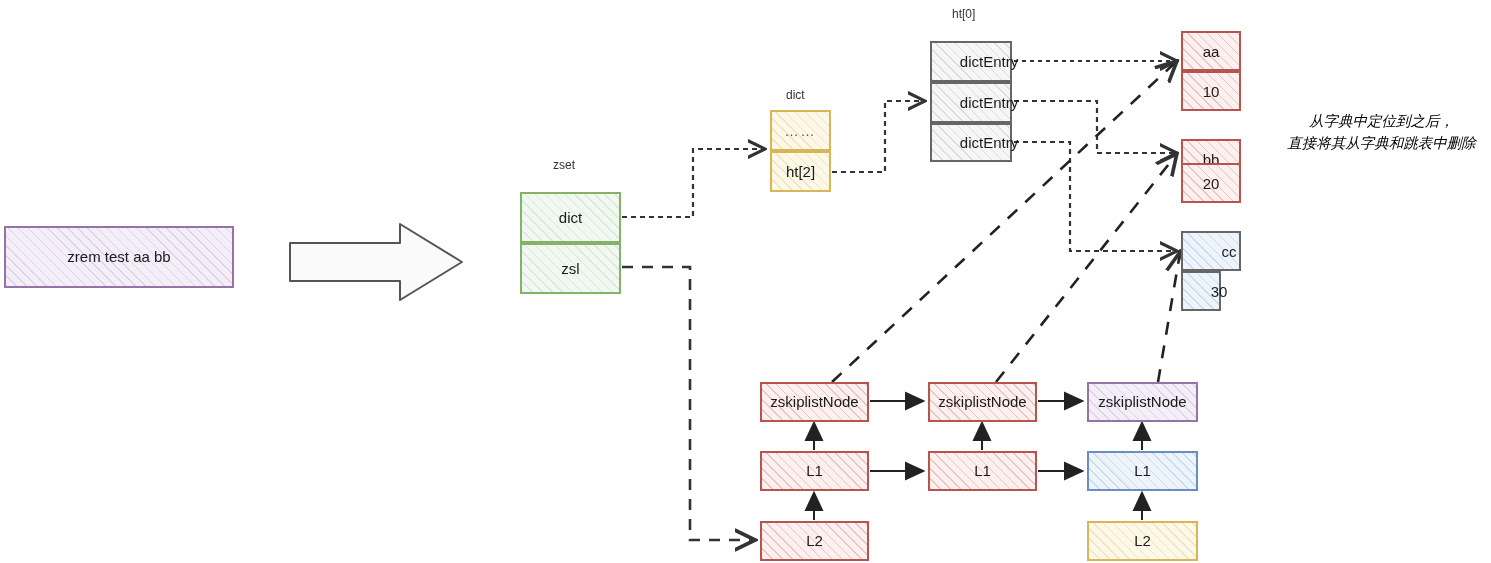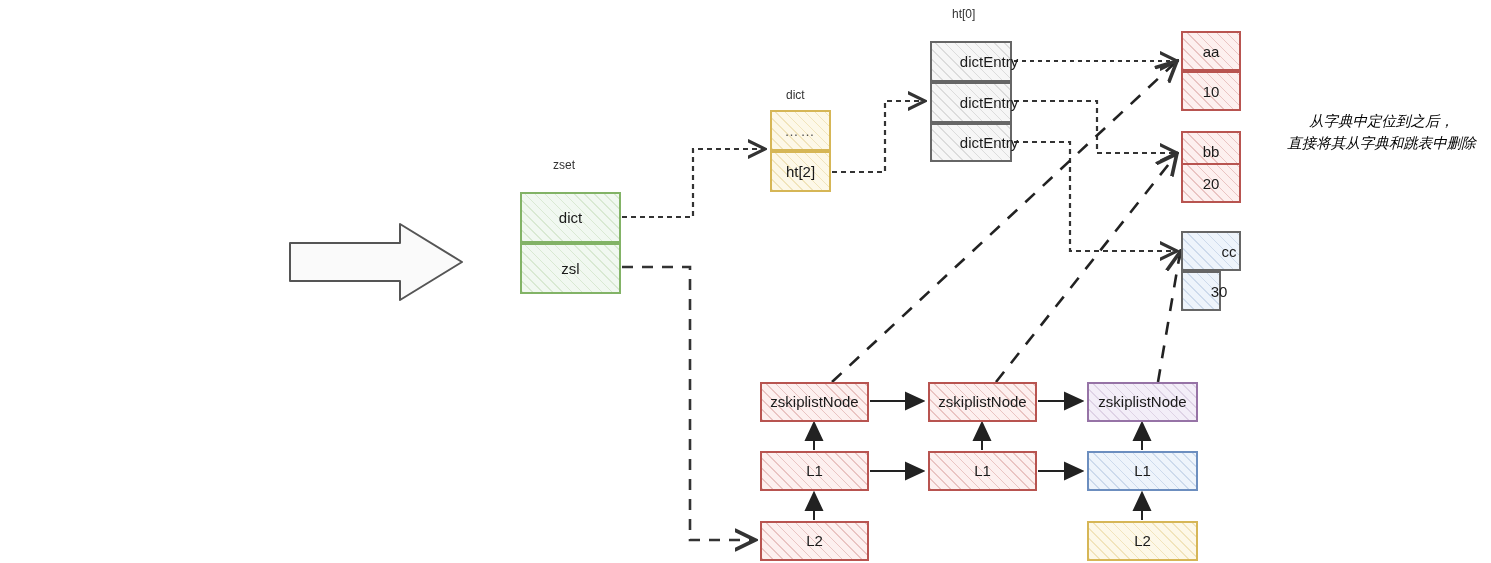--- a/index.html
+++ b/index.html
@@ -79,20 +79,23 @@
 
     <path d="M814,520 L814,494" fill="none" stroke="#222" stroke-width="2" marker-end="url(#ahs)"></path>
 
     <path d="M982,450 L982,424" fill="none" stroke="#222" stroke-width="2" marker-end="url(#ahs)"></path>
 
     <path d="M1142,450 L1142,424" fill="none" stroke="#222" stroke-width="2" marker-end="url(#ahs)"></path>
 
     <path d="M1142,520 L1142,494" fill="none" stroke="#222" stroke-width="2" marker-end="url(#ahs)"></path>
   </svg>
 
+  <div class="box h-purple b-purple" style="left:4px;top:226px;width:230px;height:62px;">
+    <span>zrem test aa bb</span>
+  </div>
 
   <div class="lbl" style="left:553px;top:158px;">zset</div>
   <div style="position:absolute;left:520px;top:192px;width:101px;height:102px;">
     <div class="cell h-green b-green" style="left:0;top:0;width:101px;height:51px;">
       <span>dict</span>
     </div>
     <div class="cell h-green b-green bt-green" style="left:0;top:51px;width:101px;height:51px;">
       <span>zsl</span>
     </div>
   </div>
@@ -123,21 +126,21 @@
   <div style="position:absolute;left:1181px;top:31px;width:80px;height:80px;">
     <div class="cell h-red b-red" style="left:0;top:0;width:60px;height:40px;">
       <span>aa</span>
     </div>
     <div class="cell h-red b-red bt-red" style="left:0;top:40px;width:60px;height:40px;">
       <span>10</span>
     </div>
   </div>
 
   <div style="position:absolute;left:1181px;top:123px;width:60px;height:80px;">
-    <div class="cell h-red b-red" style="left:0;top:8px;width:60px;height:40px;">
+    <div class="cell h-red b-red" style="left:0;top:16px;width:60px;height:40px;">
       <span>bb</span>
     </div>
     <div class="cell h-red b-red bt-red" style="left:0;top:40px;width:60px;height:40px;">
       <span>20</span>
     </div>
   </div>
 
   <div style="position:absolute;left:1181px;top:231px;width:60px;height:80px;">
     <div class="cell h-blue b-gray" style="left:0;top:0;width:60px;height:40px;">
       <span>cc</span>

